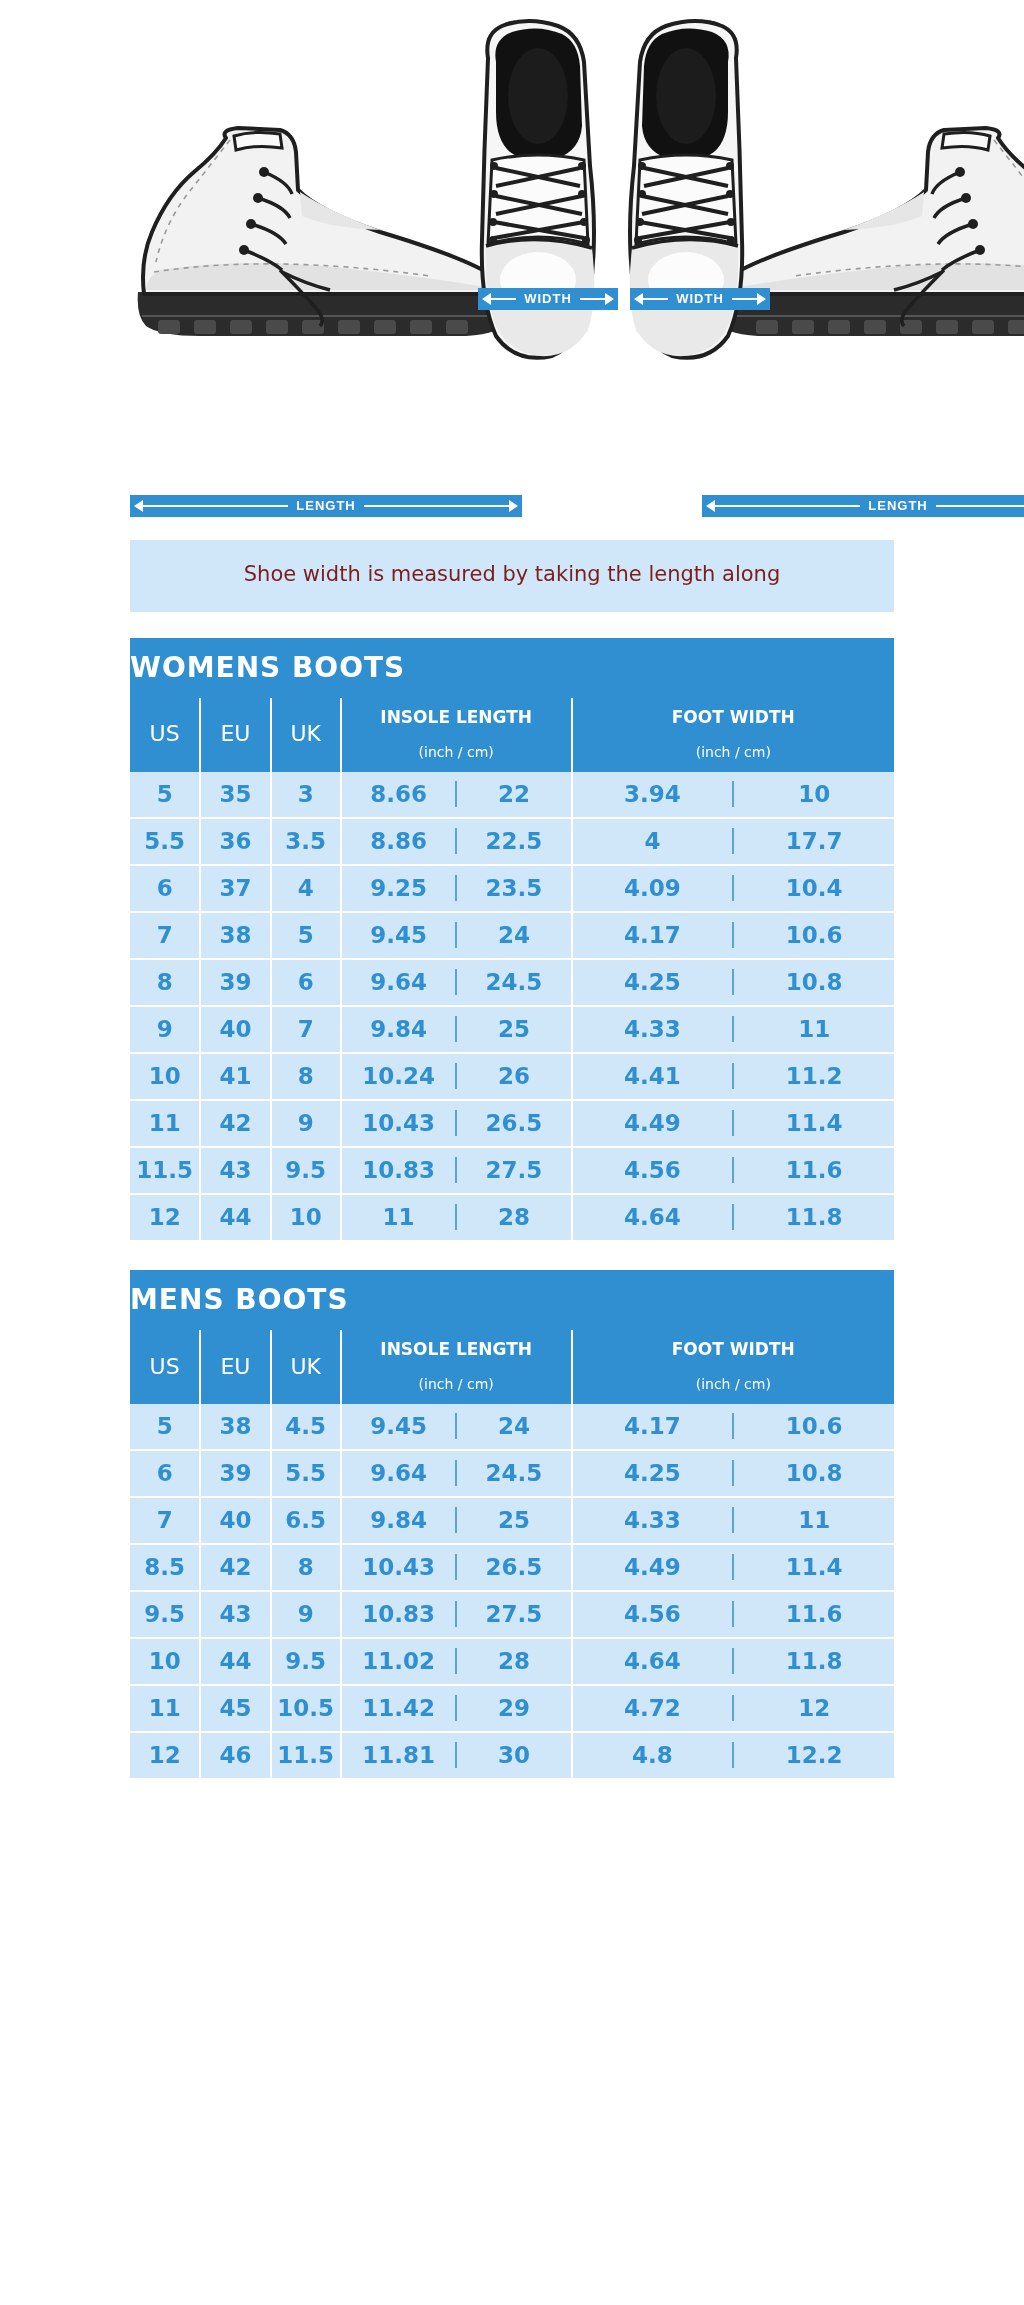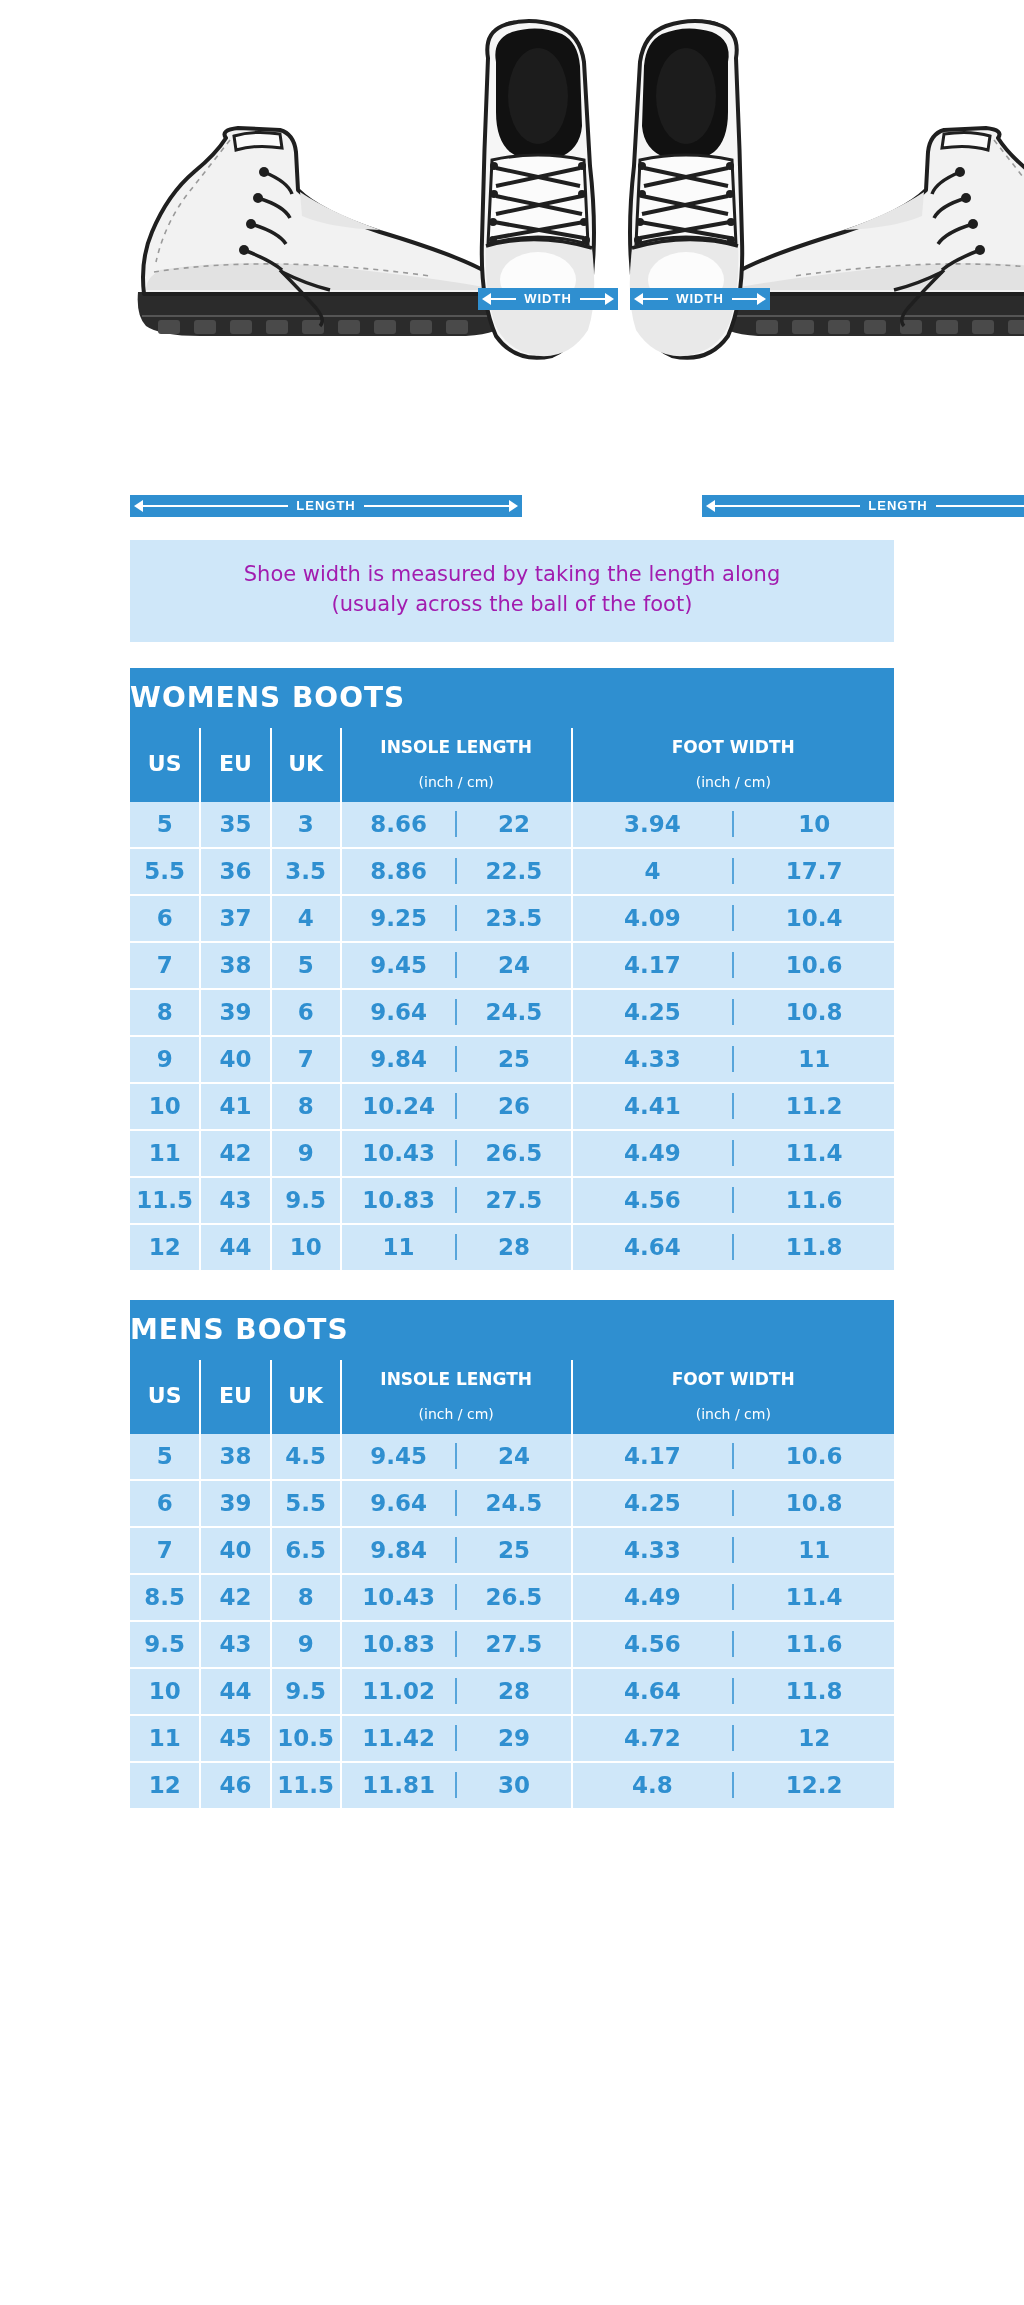--- a/index.html
+++ b/index.html
@@ -57,21 +57,21 @@
   .measure-bar .arrow-r { border-left: 9px solid #ffffff; margin-right: 4px;}
   .measure-bar .line {
     flex: 1;
     height: 2px;
     background: #ffffff;
   }
 
   
   .note {
     background: #cfe7f9;
-    color: #a21caf;
+    color: #7f1d1d;
     text-align: center;
     font-size: 21px;
     line-height: 1.42;
     padding: 20px 10px 22px;
     margin: 10px 0 26px;
     font-family: "DejaVu Sans", sans-serif;
   }
 
   
   .table-block { margin-bottom: 28px; }
@@ -87,21 +87,21 @@
   }
   table {
     width: 100%;
     border-collapse: collapse;
     table-layout: fixed;
   }
   thead th {
     background: #2f8fd0;
     color: #ffffff;
     font-size: 22px;
-    font-weight: bold;
+    font-weight: normal;
     padding: 9px 0 11px;
     border-right: 2px solid #ffffff;
     vertical-align: middle;
     font-family: "DejaVu Sans", sans-serif;
   }
   thead th:last-child { border-right: none; }
   thead th.small {
     font-size: 17px;
     font-weight: bold;
     line-height: 1.2;
@@ -334,21 +334,20 @@
       <span class="arrow-l"></span>
       <span class="line"></span>
       <span class="lbl">LENGTH</span>
       <span class="line"></span>
       <span class="arrow-r"></span>
     </div>
   </div>
 
   <div class="note">
     <div>Shoe width is measured by taking the length along</div>
-    <div>(usualy across the ball of the foot)</div>
   </div>
 
   <div class="table-block">
     <div class="table-title">WOMENS BOOTS</div>
     <table>
       <colgroup>
         <col class="c-us">
           <col class="c-eu">
           <col class="c-uk">
           <col class="c-in">

